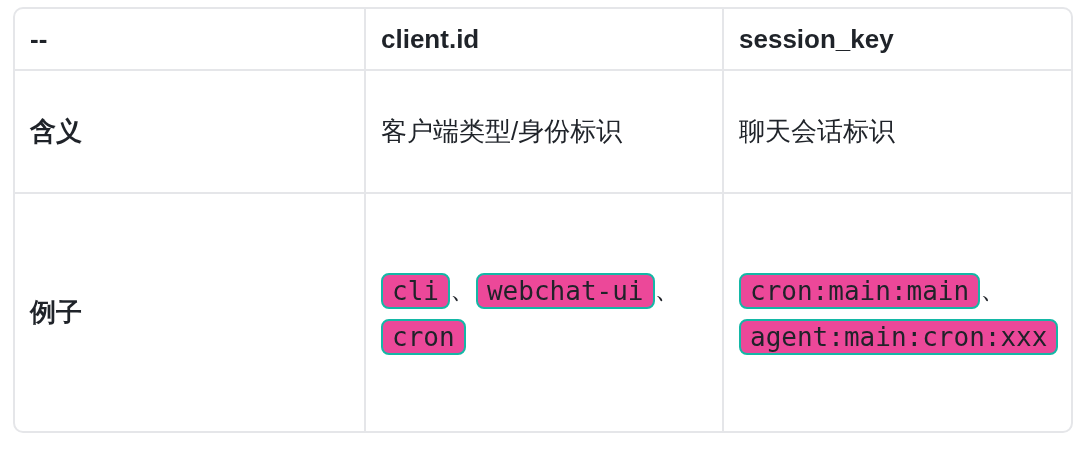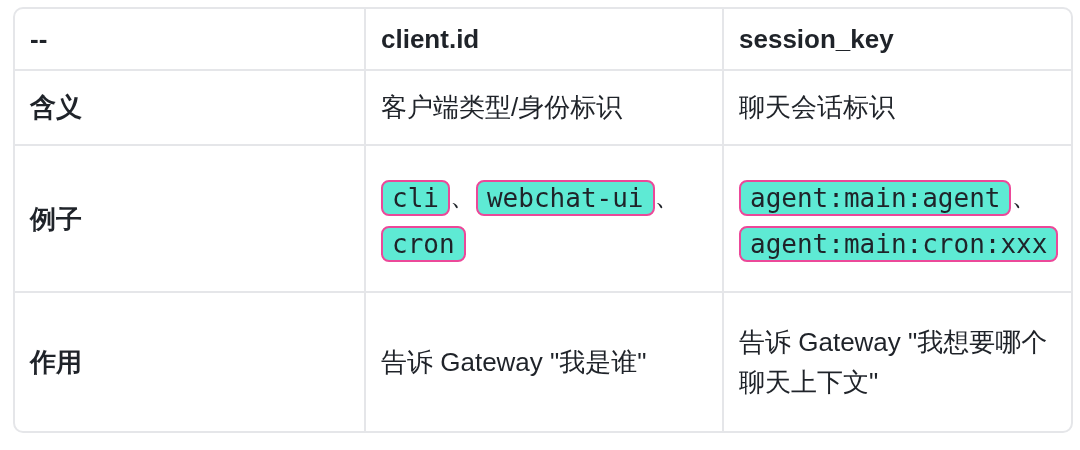--- a/index.html
+++ b/index.html
@@ -46,22 +46,22 @@
   tr.r-one    { height: 49px; margin-left: 6px; }
   tr.r-big    { height: 100px; border-radius: 24px; }
   .b { font-weight: normal; }
   .cell-codes { line-height: 46px; }
   code.chip {
     display: inline-block;
     font-family: "DejaVu Sans Mono", monospace;
     font-size: 26px;
     line-height: 32px;
     color: #1f2329;
-    background: #5eead4;
-    border: 2px solid #ec4899;
+    background: #ec4899;
+    border: 2px solid #14b8a6;
     border-radius: 8px;
     padding: 0 9px;
     vertical-align: middle;
     white-space: nowrap;
   }
   .sep { color: #1f2329; }
 </style>
 </head>
 <body>
 
@@ -88,27 +88,18 @@
         <td>
           <span class="b">聊天会话</span><span>标识</span>
         </td>
       </tr>
       <tr class="r-big">
         <th class="rowhead">例子</th>
         <td class="cell-codes">
           <code class="chip">cli</code><span class="sep">、</span><code class="chip">webchat-ui</code><span class="sep">、</span><code class="chip">cron</code>
         </td>
         <td class="cell-codes">
-          <code class="chip">agent:main:agent</code><span class="sep">、</span><code class="chip">agent:main:cron:xxx</code>
-        </td>
-      </tr>
-      <tr class="r-big">
-        <th class="rowhead">作用</th>
-        <td>
-          <span>告诉 Gateway "我是谁"</span>
-        </td>
-        <td>
-          <span>告诉 Gateway "我想要哪个聊天上下文"</span>
+          <code class="chip">cron:main:main</code><span class="sep">、</span><code class="chip">agent:main:cron:xxx</code>
         </td>
       </tr>
     </tbody>
   </table>
 </div>
 
 </body></html>

